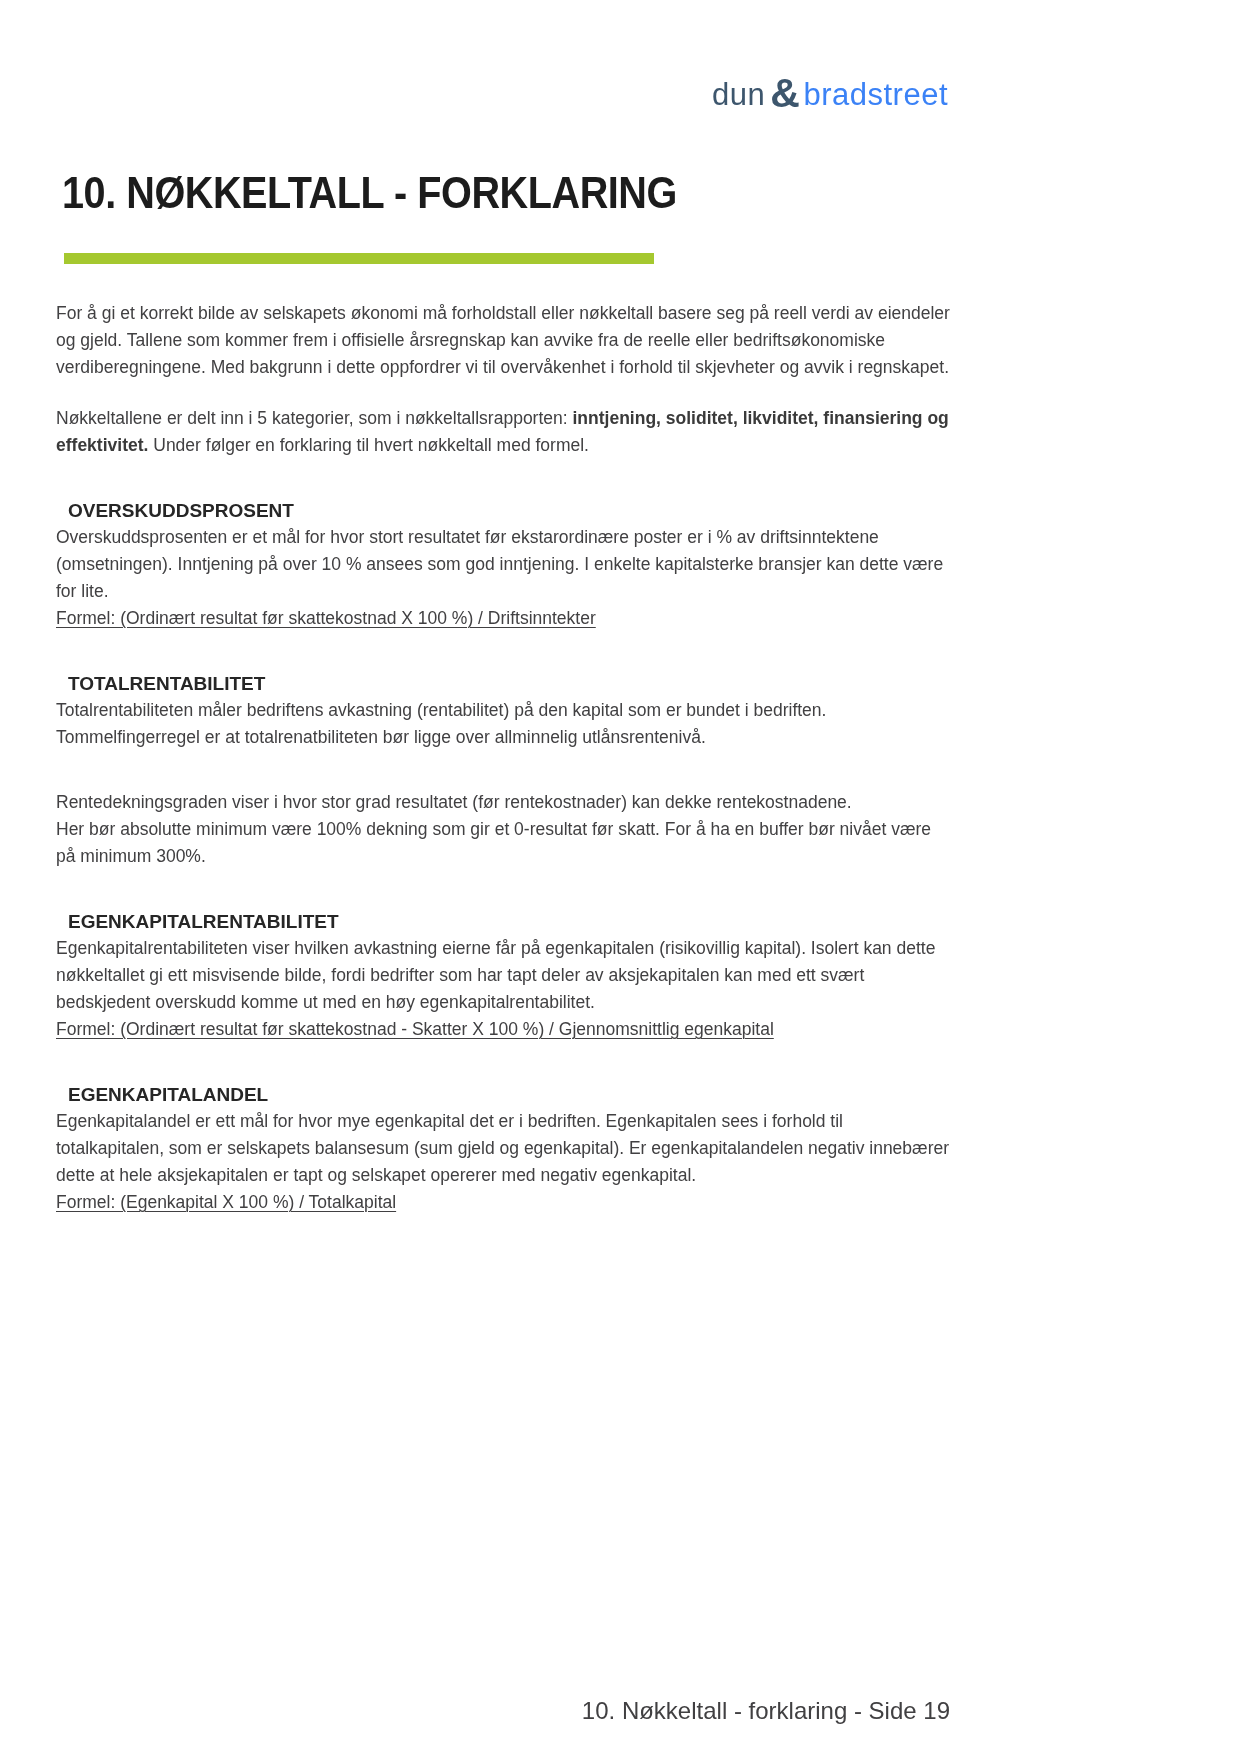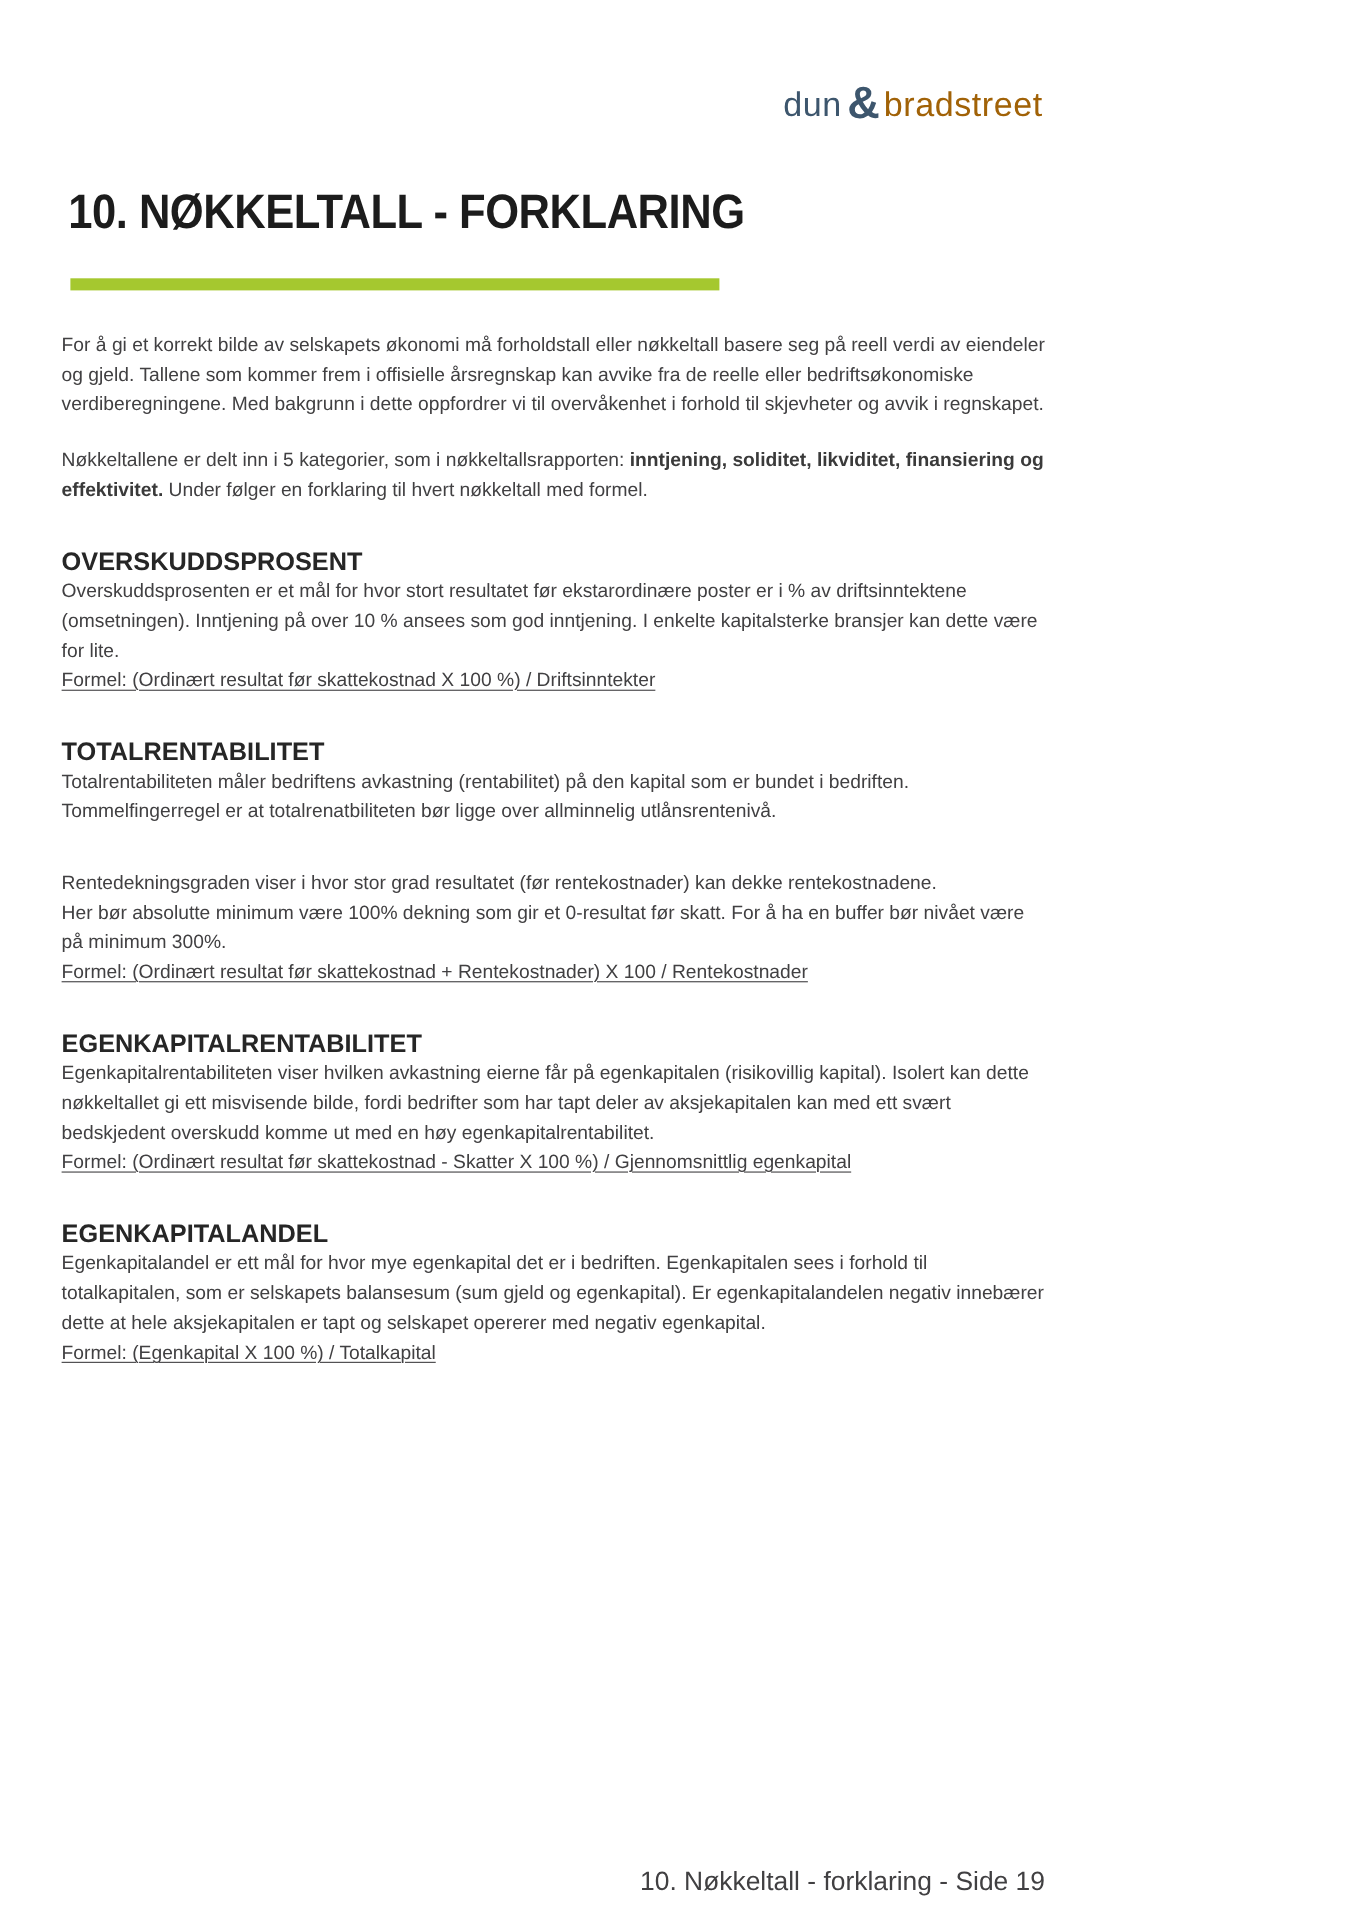--- a/index.html
+++ b/index.html
@@ -29,21 +29,21 @@
   }
   .logo .dun { color: #3d566d; font-weight: 500; }
   .logo .amp {
     color: #3d566d;
     font-size: 41px;
     font-weight: 600;
     margin: 0 3px 0 5px;
     position: relative;
     top: 2px;
   }
-  .logo .bradstreet { color: #a16207; font-weight: 500; }
+  .logo .bradstreet { color: #3b82f6; font-weight: 500; }
 
   
   .title {
     position: absolute;
     top: 168px;
     left: 62px;
     font-size: 44px;
     font-weight: 900;
     letter-spacing: -0.5px;
     color: #1c1c1c;
@@ -68,24 +68,25 @@
     width: 897px;
     font-size: 17.5px;
     line-height: 27px;
   }
   .content p.intro { white-space: pre-line; }
   .content .intro2 { margin-top: 24px; }
   .content .intro2 b { color: #3a3a3a; }
 
   section.kpi { margin-top: 38px; }
   section.kpi h2 {
-    font-size: 23px;
+    font-size: 19px;
     font-weight: bold;
     color: #262626;
     line-height: 27px;
+    margin-left: 12px;
   }
   section.kpi .body { white-space: pre-line; }
   section.kpi .formula {
     text-decoration: underline;
     text-underline-offset: 3px;
     text-decoration-thickness: 1px;
   }
 
   
   .footer {
@@ -124,21 +125,20 @@
 
     <section class="kpi">
       <h2>TOTALRENTABILITET</h2>
       <p class="body">Totalrentabiliteten måler bedriftens avkastning (rentabilitet) på den kapital som er bundet i bedriften.
 Tommelfingerregel er at totalrenatbiliteten bør ligge over allminnelig utlånsrentenivå.</p>
     </section>
 
     <section class="kpi">
       <p class="body">Rentedekningsgraden viser i hvor stor grad resultatet (før rentekostnader) kan dekke rentekostnadene.
 Her bør absolutte minimum være 100% dekning som gir et 0-resultat før skatt. For å ha en buffer bør nivået være på minimum 300%.</p>
-      <p class="formula">Formel: (Ordinært resultat før skattekostnad + Rentekostnader) X 100 / Rentekostnader</p>
     </section>
 
     <section class="kpi">
       <h2>EGENKAPITALRENTABILITET</h2>
       <p class="body">Egenkapitalrentabiliteten viser hvilken avkastning eierne får på egenkapitalen (risikovillig kapital). Isolert kan dette nøkkeltallet gi ett misvisende bilde, fordi bedrifter som har tapt deler av aksjekapitalen kan med ett svært bedskjedent overskudd komme ut med en høy egenkapitalrentabilitet.</p>
       <p class="formula">Formel: (Ordinært resultat før skattekostnad - Skatter X 100 %) / Gjennomsnittlig egenkapital</p>
     </section>
 
     <section class="kpi">
       <h2>EGENKAPITALANDEL</h2>

